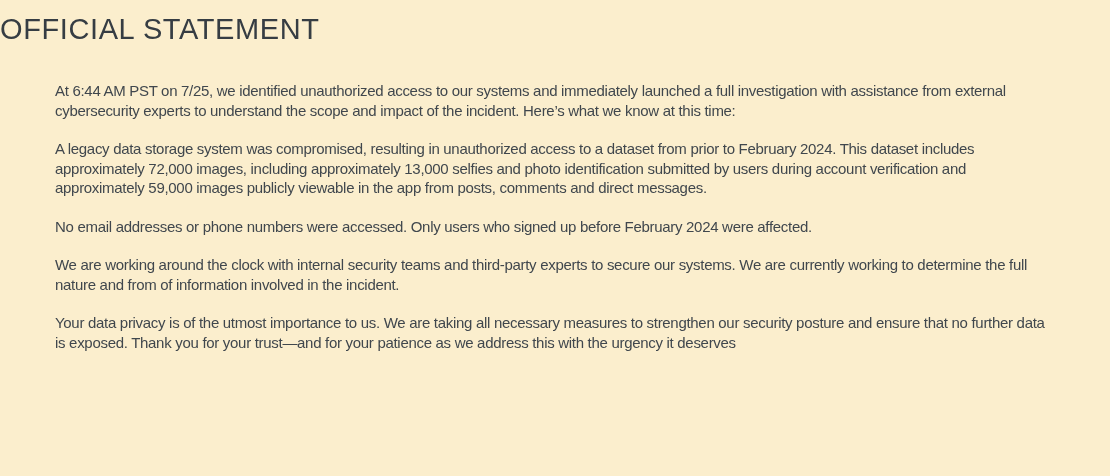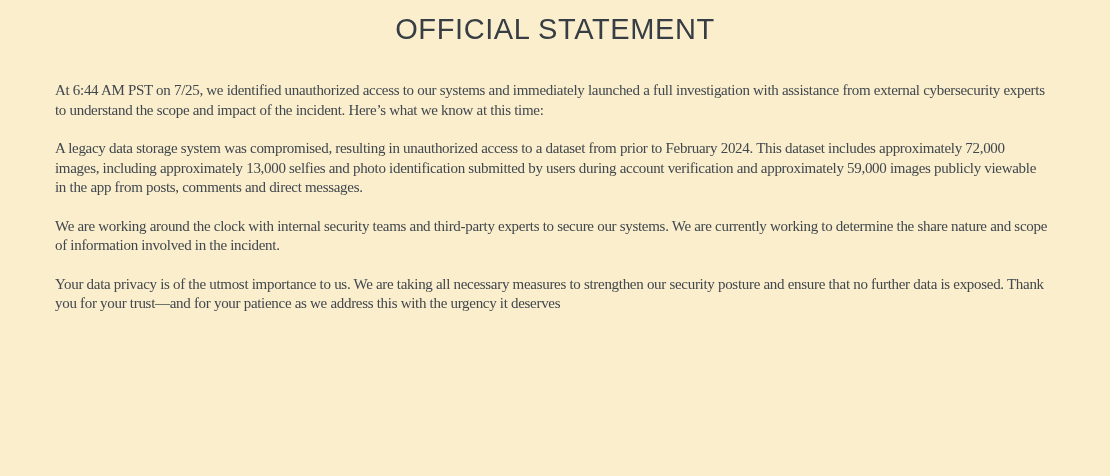--- a/index.html
+++ b/index.html
@@ -14,47 +14,46 @@
     font-family: "Liberation Sans", sans-serif;
   }
   .page {
     width: 1110px;
     height: 476px;
     box-sizing: border-box;
   }
   .title {
     margin: 13px 0 0 0;
     line-height: 33px;
-    text-align: center;
     font-size: 29px;
     font-weight: 500;
     letter-spacing: 0.6px;
     color: #363D43;
     font-family: "Liberation Sans", sans-serif;
   }
   .content {
     box-sizing: border-box;
     padding: 35px 50px 0 55px;
     color: #40474D;
     font-size: 15px;
     line-height: 19.5px;
     letter-spacing: -0.3px;
   }
   .content p {
     margin: 0 12px 19px 0;
-    font-family: Liberation Serif, serif;
   }
   .content p:last-child {
     margin-bottom: 0;
   }
 </style>
 </head>
 <body>
 
 <div class="page">
   <h1 class="title">OFFICIAL STATEMENT</h1>
   <div class="content">
     <p>At 6:44 AM PST on 7/25, we identified unauthorized access to our systems and immediately launched a full investigation with assistance from external cybersecurity experts to understand the scope and impact of the incident. Here’s what we know at this time:</p>
     <p>A legacy data storage system was compromised, resulting in unauthorized access to a dataset from prior to February 2024. This dataset includes approximately 72,000 images, including approximately 13,000 selfies and photo identification submitted by users during account verification and approximately 59,000 images publicly viewable in the app from posts, comments and direct messages.</p>
-    <p>We are working around the clock with internal security teams and third-party experts to secure our systems. We are currently working to determine the share nature and scope of information involved in the incident.</p>
+    <p>No email addresses or phone numbers were accessed. Only users who signed up before February 2024 were affected.</p>
+    <p>We are working around the clock with internal security teams and third-party experts to secure our systems. We are currently working to determine the full nature and from of information involved in the incident.</p>
     <p>Your data privacy is of the utmost importance to us. We are taking all necessary measures to strengthen our security posture and ensure that no further data is exposed. Thank you for your trust—and for your patience as we address this with the urgency it deserves</p>
   </div>
 </div>
 
 </body></html>

